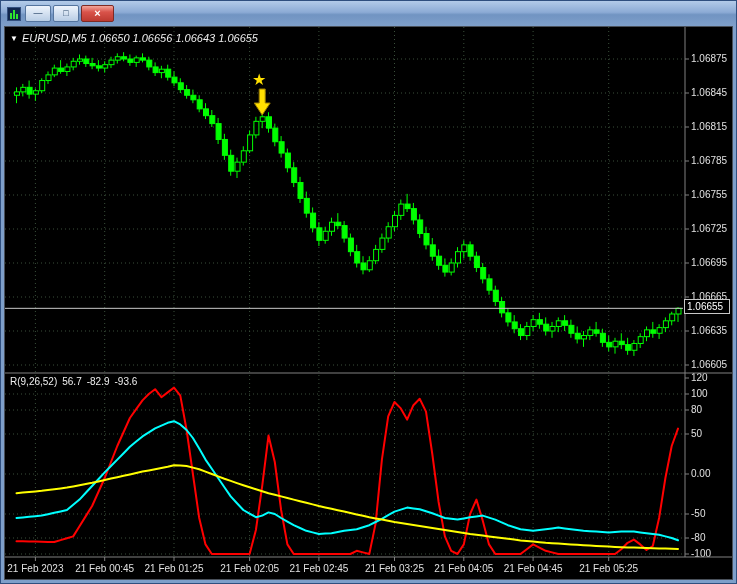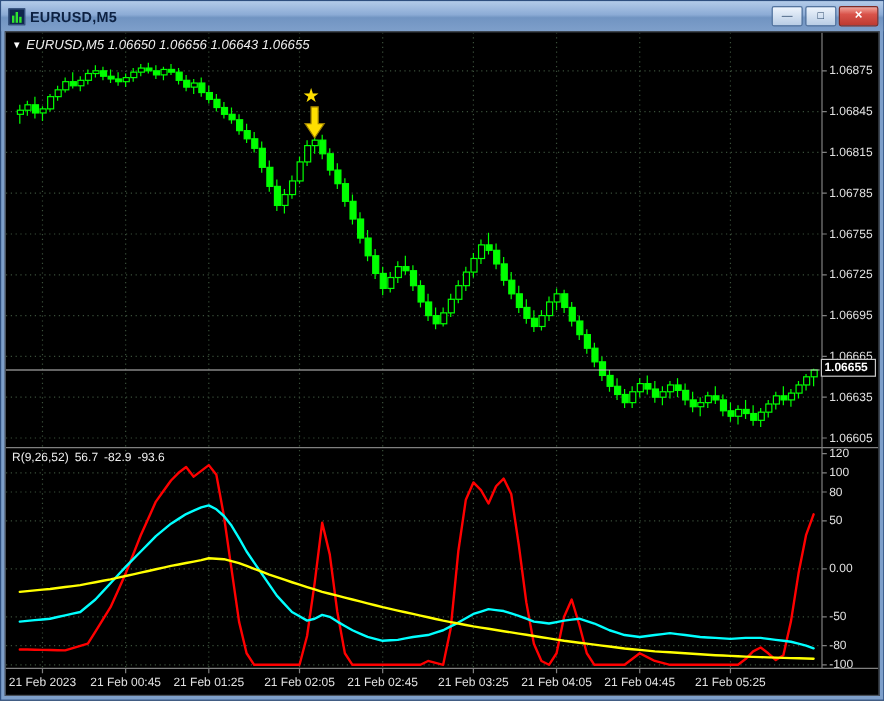--- a/index.html
+++ b/index.html
@@ -19,33 +19,32 @@
     background:linear-gradient(#f2a59b,#d9534a 40%,#bd3a31);border-color:#7e2a24;}
   .client-wrap{padding:0 3px 3px;}
   .client{position:relative;width:729px;height:554px;box-sizing:border-box;
     background:#000;border:1px solid #49505a;overflow:hidden;}
   .client svg{position:absolute;left:0;top:0;}
   .legend{position:absolute;left:5px;top:5px;color:#eee;font-size:11px;white-space:nowrap;font-style:italic;}
   .legend .tri{font-size:8px;color:#fff;margin-right:4px;vertical-align:1px;cursor:pointer;}
   .ind-legend{position:absolute;left:5px;top:349px;color:#eee;font-size:10px;white-space:nowrap;}
   .ind-legend span{margin-right:5px;}
   .price-badge{position:absolute;left:679px;top:272px;width:46px;height:15px;box-sizing:border-box;
-    background:#000;border:1px solid #c8c8c8;color:#fff;font-size:10px;line-height:13px;padding-left:2px;font-weight:bold;}
+    background:#000;border:1px solid #c8c8c8;color:#fff;font-size:10px;line-height:13px;padding-left:2px;}
 </style>
 </head>
 <body>
 
 <div class="window">
   <div class="titlebar">
     <span class="win-icon">
         <i style="height:6px"></i>
         <i style="height:9px"></i>
         <i style="height:5px"></i>
       </span>
-    <span class="title-text">EURUSD,M5</span>
     <span class="win-btns">
       <span class="wbtn">—</span>
       <span class="wbtn">□</span>
       <span class="wbtn close">×</span>
     </span>
   </div>
   <div class="client-wrap">
     <div class="client">
       <svg id="chart-svg" width="727" height="552">
           <line x1="30.4" y1="0" x2="30.4" y2="530" stroke="#3a4f3a" stroke-dasharray="1,3"></line>

